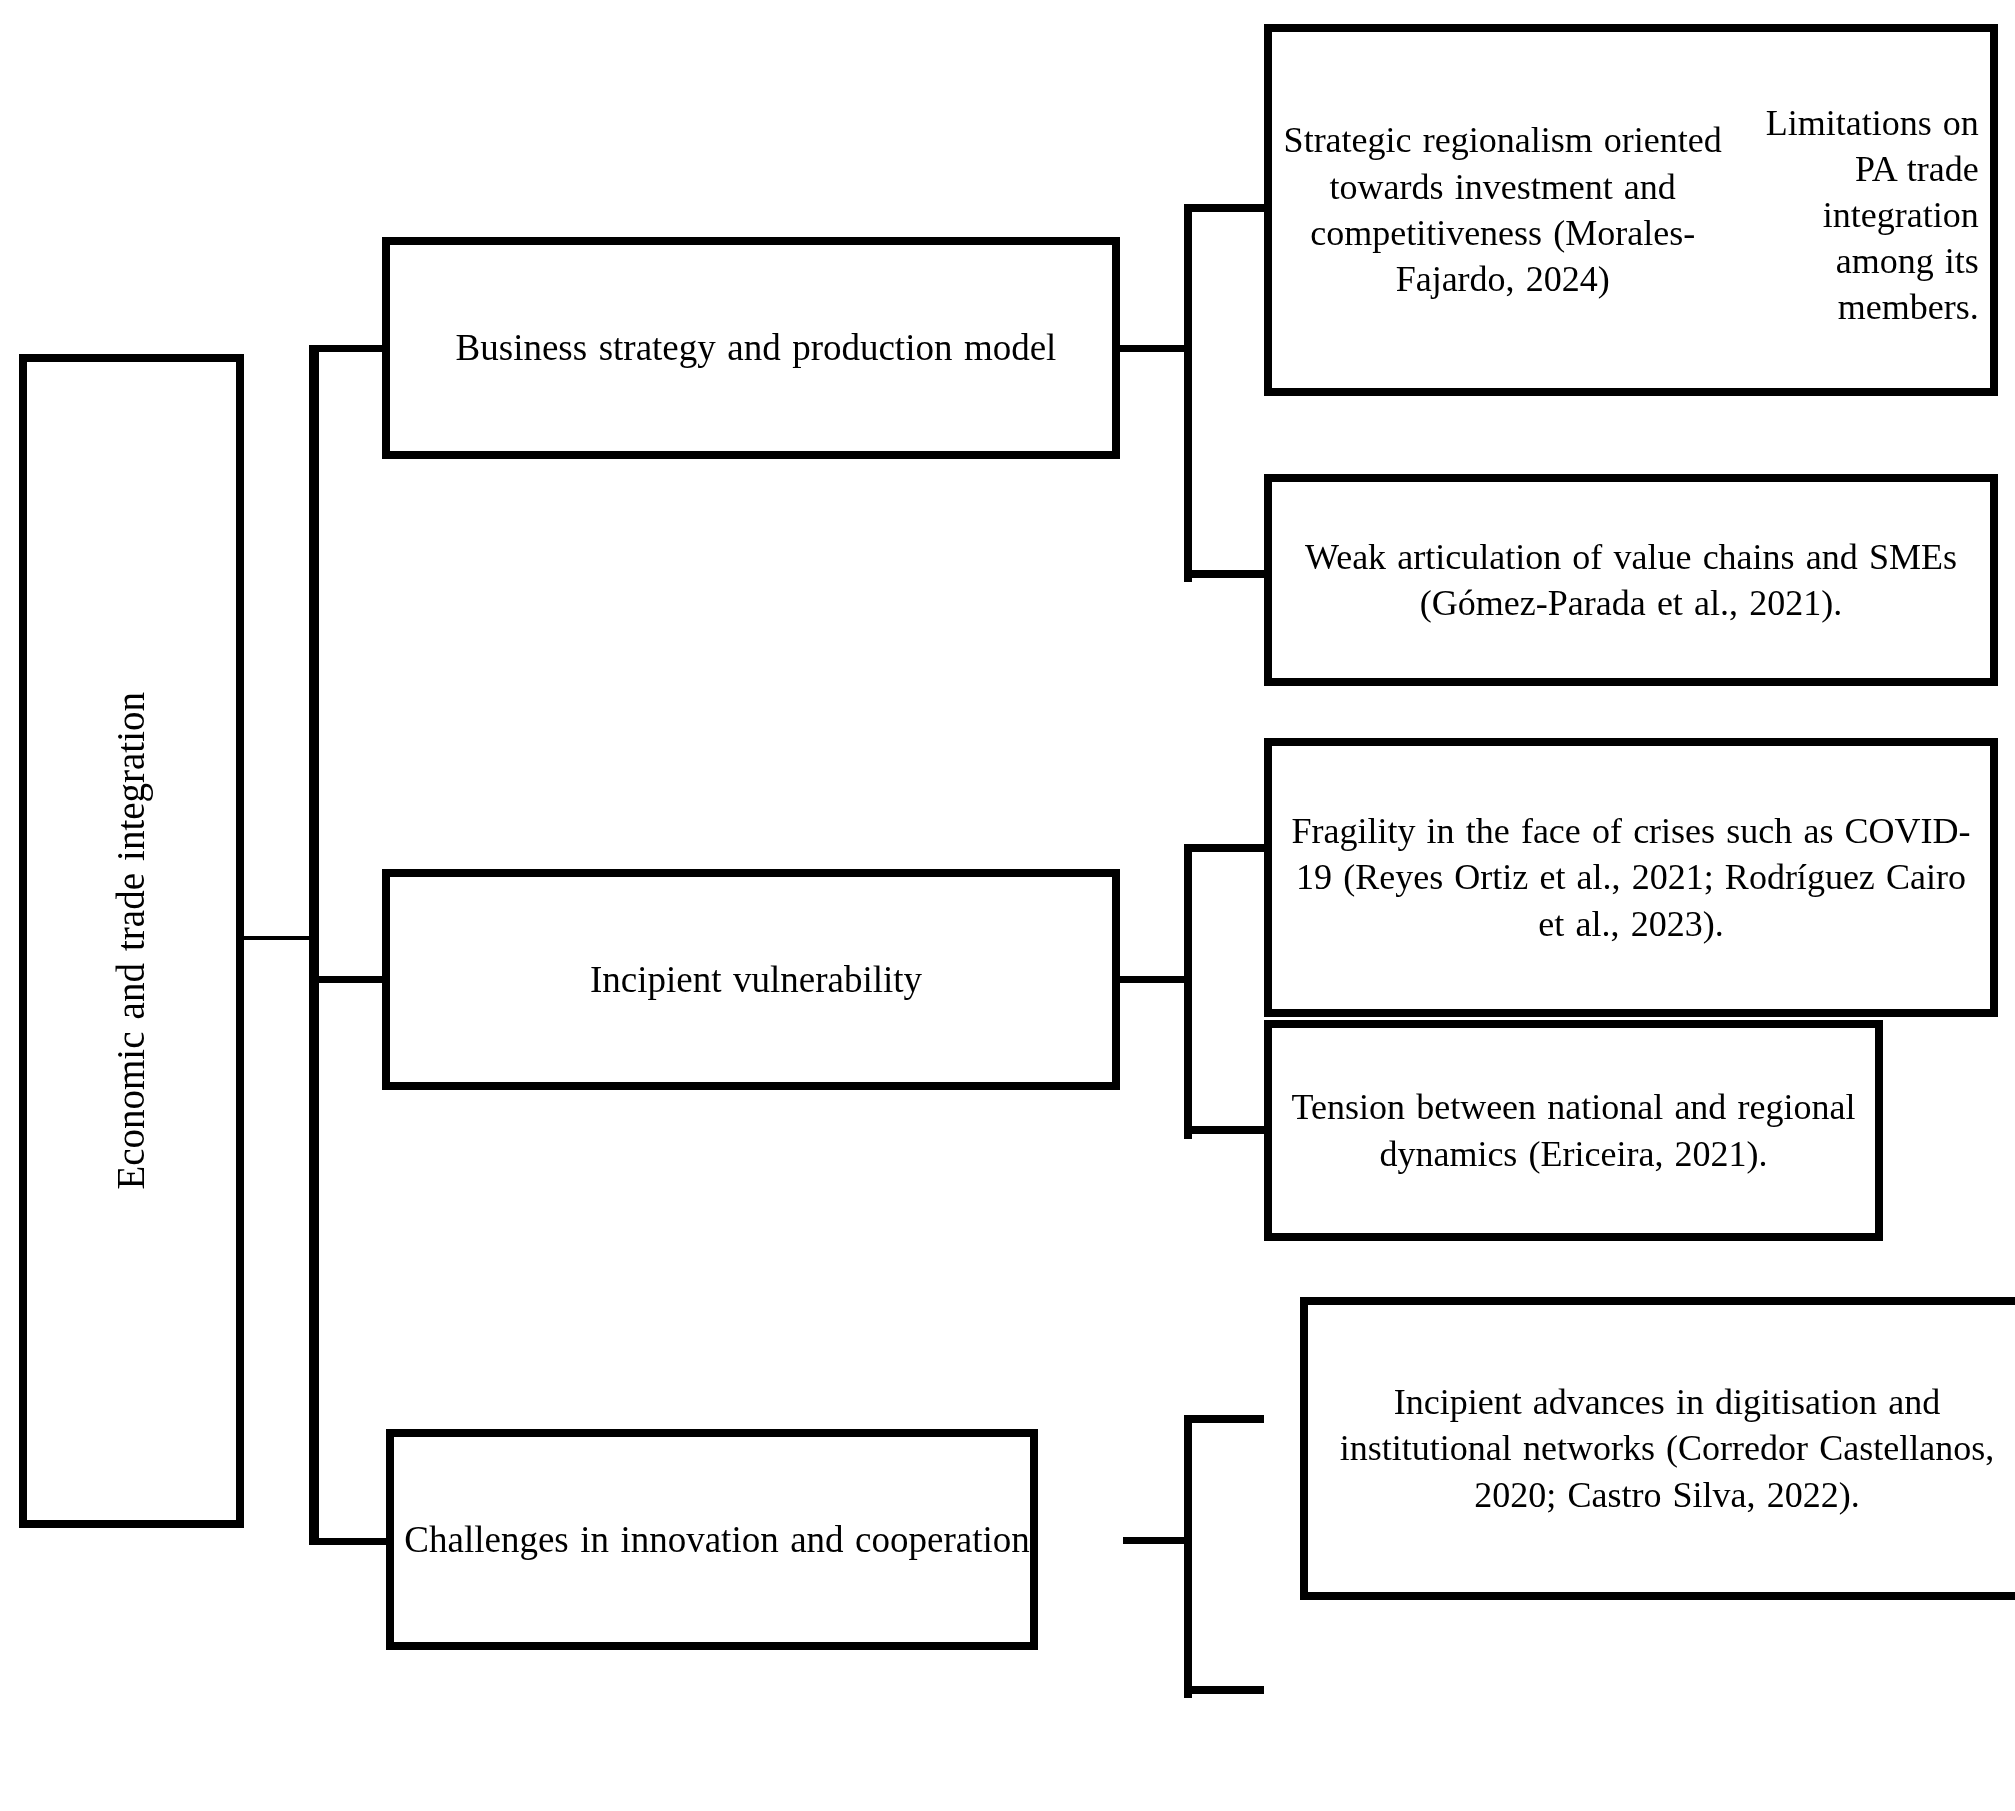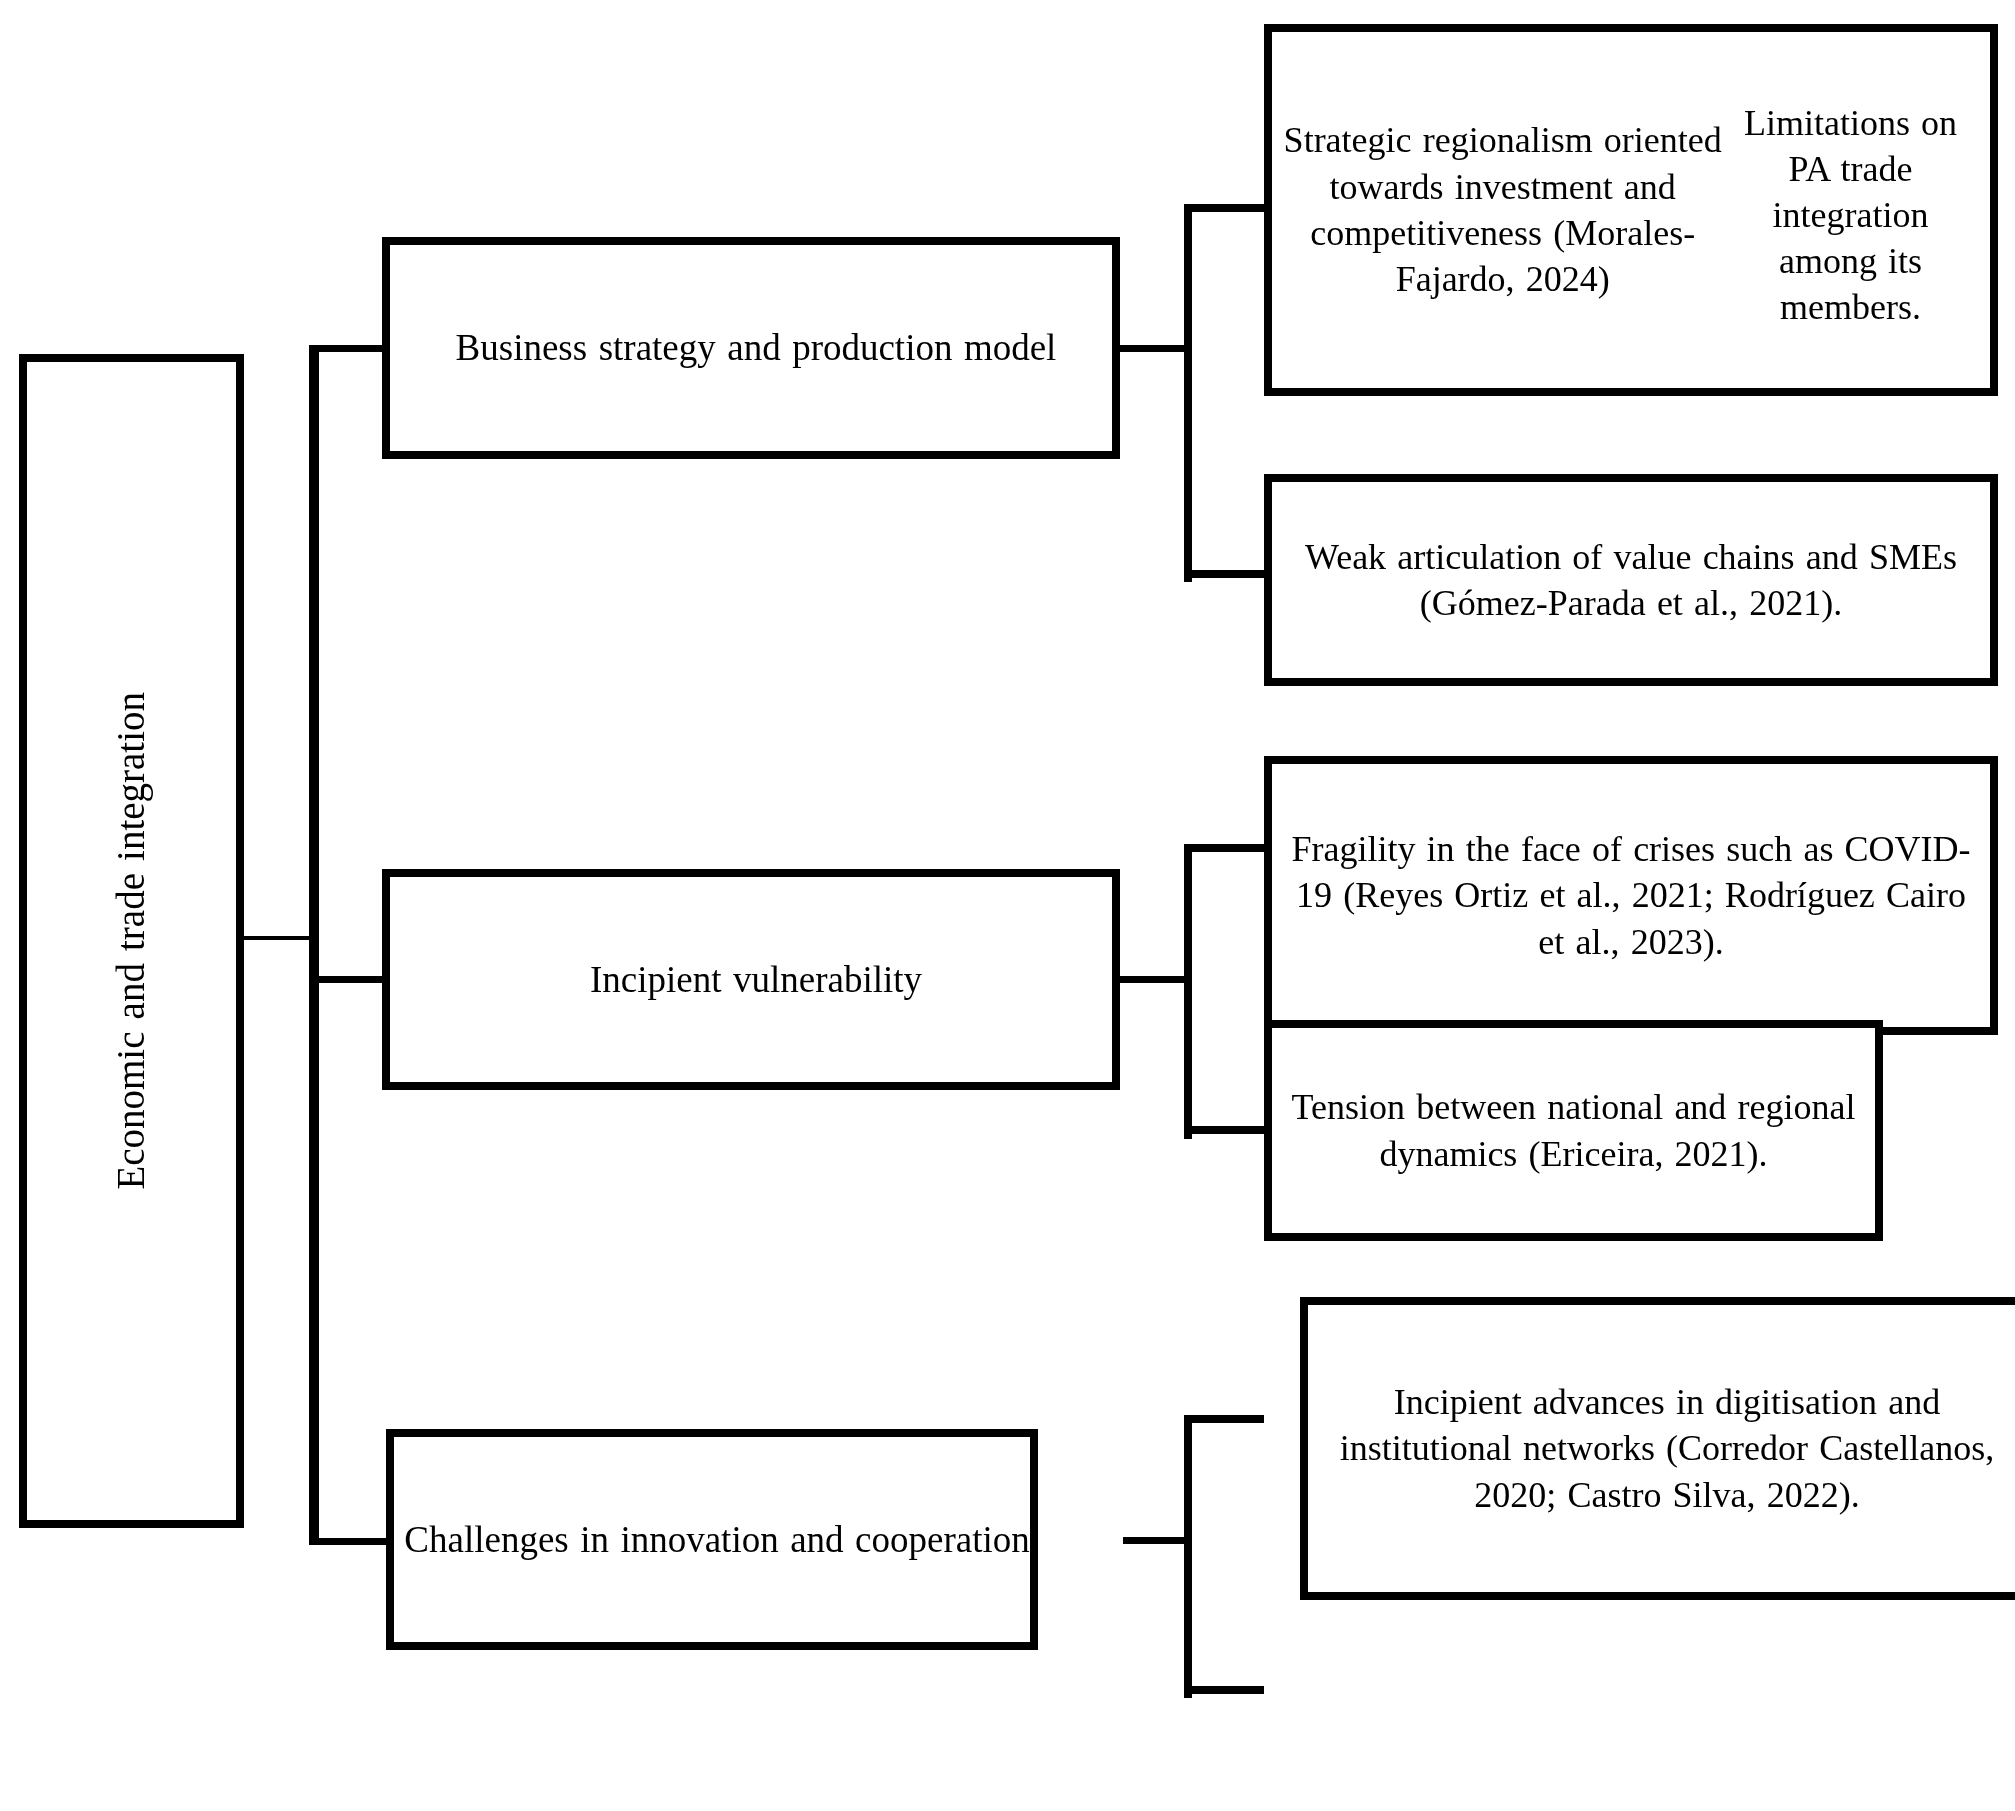--- a/index.html
+++ b/index.html
@@ -21,21 +21,21 @@
     display: flex;
     align-items: center;
     justify-content: center;
     text-align: center;
     word-spacing: 0.06em;
     line-height: 1.28;
   }
 
   .branch-box { font-size: 37px; padding-left: 10px; }
   .leaf-box   { font-size: 36px; padding: 0 11.2px; flex-direction: row; }
-  .leaf-box .para + .para { margin-top: 11px; }
+  .leaf-box .para + .para { margin-top: 11px; text-align: right; }
 
   .root-box { font-size: 39px; }
   .root-label {
     writing-mode: vertical-rl;
     transform: rotate(180deg);
     white-space: nowrap;
   }
 
   .line { position: absolute; background: #000000; }
 
@@ -43,21 +43,21 @@
   #root-box { left: 18.6px; top: 354px; width: 225px; height: 1174px; }
 
   
   #branch-1 { left: 382px; top: 237px;  width: 738px; height: 222px; }
   #branch-2 { left: 382px; top: 869px; width: 738px; height: 221px; }
   #branch-3 { left: 386px; top: 1429px; width: 652px; height: 221px; align-items: center; }
 
   
   #leaf-1 { left: 1264px; top: 23.6px;   width: 734px; height: 372px; }
   #leaf-2 { left: 1264px; top: 474px;  width: 734px; height: 212px; }
-  #leaf-3 { left: 1264px; top: 756px; width: 734px; height: 279px; }
+  #leaf-3 { left: 1264px; top: 738px; width: 734px; height: 279px; }
   #leaf-4 { left: 1264px; top: 1020px; width: 619px; height: 221px; }
   #leaf-5 { left: 1300px; top: 1297px; width: 734px; height: 303px; }
   #leaf-6 { left: 1264px; top: 1583px; width: 734px; height: 222px; }
 
   
   #line-root-stub { left: 244px; top: 936px; width: 66px; height: 4.3px; }
   #line-trunk     { left: 309px; top: 345px;  width: 10px;  height: 1200px; }
   #line-trunk-b1  { left: 319px; top: 345px;  width: 63px; height: 6.8px; }
   #line-trunk-b2  { left: 319px; top: 976px; width: 63px; height: 6.8px; }
   #line-trunk-b3  { left: 319px; top: 1538px; width: 67px; height: 6.8px; }

